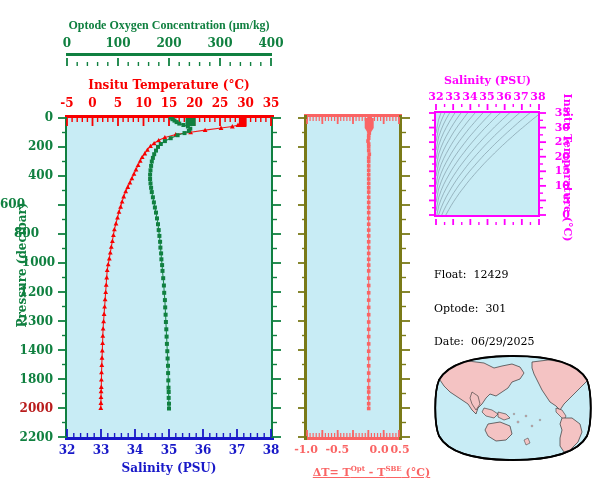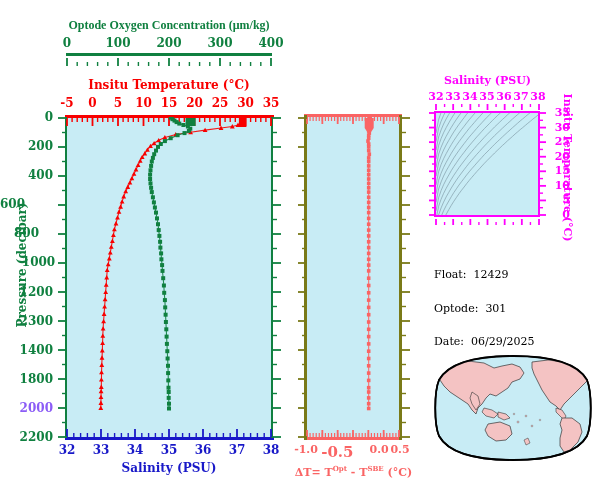--- a/index.html
+++ b/index.html
@@ -49,21 +49,21 @@
     border:2px solid #ff00ff;
   }
 
   
   svg{display:block;}
   .noclick{pointer-events:none;}
 
   #oxy-title{left:0;top:18px;width:340px;font-size:12px;font-weight:bold;}
   #temp-title{left:0;top:78px;width:300px;font-size:12px;font-weight:bold;}
   #sal-title{left:0;top:461px;width:340px;font-size:12px;font-weight:bold;}
-  #dt-title{left:286px;top:464px;width:135px;font-size:11px;font-weight:bold;text-align:center;}
+  #dt-title{left:304px;top:464px;width:135px;font-size:11px;font-weight:bold;text-align:center;text-decoration:underline;}
   #ts-sal-title{left:420px;top:74px;width:135px;font-size:11px;font-weight:bold;text-align:center;}
 
   #press-title{
     left:-118px;top:258px;width:280px;font-size:12px;font-weight:bold;
     transform:rotate(-90deg);text-align:center;
   }
   #ts-temp-title{
     left:487px;top:161px;width:160px;font-size:11px;font-weight:bold;
     transform:rotate(90deg);text-align:center;
   }
@@ -393,21 +393,21 @@
     <div class="tick-label" style="left: 0px; top: 110px; width: 53px; text-align: right; color: rgb(16, 128, 64); font-size: 12px;">0</div>
     <div class="tick-label" style="left: 0px; top: 139.091px; width: 53px; text-align: right; color: rgb(16, 128, 64); font-size: 12px;">200</div>
     <div class="tick-label" style="left: 0px; top: 168.182px; width: 53px; text-align: right; color: rgb(16, 128, 64); font-size: 12px;">400</div>
     <div class="tick-label" style="left: 0px; top: 197.273px; width: 53px; color: rgb(16, 128, 64); font-size: 12px;">600</div>
     <div class="tick-label" style="left: 14px; top: 226.364px; width: 53px; color: rgb(16, 128, 64); font-size: 12px;">800</div>
     <div class="tick-label" style="left: 12px; top: 255.455px; width: 53px; text-align: center; color: rgb(16, 128, 64); font-size: 12px;">1000</div>
     <div class="tick-label" style="left: 0px; top: 284.545px; width: 53px; text-align: right; color: rgb(16, 128, 64); font-size: 12px;">1200</div>
     <div class="tick-label" style="left: 0px; top: 313.636px; width: 53px; text-align: right; color: rgb(16, 128, 64); font-size: 12px;">2300</div>
     <div class="tick-label" style="left: 0px; top: 342.727px; width: 53px; text-align: right; color: rgb(16, 128, 64); font-size: 12px;">1400</div>
     <div class="tick-label" style="left: 0px; top: 371.818px; width: 53px; text-align: right; color: rgb(16, 128, 64); font-size: 12px;">1800</div>
-    <div class="tick-label" style="left: 0px; top: 400.909px; width: 53px; text-align: right; color: #8b5cf6; font-size: 12px;">2000</div>
+    <div class="tick-label" style="left: 0px; top: 400.909px; width: 53px; text-align: right; color: #b91c1c; font-size: 12px;">2000</div>
     <div class="tick-label" style="left: 0px; top: 430px; width: 53px; text-align: right; color: rgb(16, 128, 64); font-size: 12px;">2200</div>
   </div>
 
 <div class="abs ctr c-green bold" id="press-title">Pressure (decibar)</div>
 
 <div class="abs" id="sal-ticklabels" style="left:0;top:443px;width:609px;height:16px;">
     <div class="tick-label" style="left: 45px; top: 0px; width: 44px; text-align: center; color: rgb(24, 24, 200); font-size: 12px;">32</div>
     <div class="tick-label" style="left: 79px; top: 0px; width: 44px; text-align: center; color: rgb(24, 24, 200); font-size: 12px;">33</div>
     <div class="tick-label" style="left: 113px; top: 0px; width: 44px; text-align: center; color: rgb(24, 24, 200); font-size: 12px;">34</div>
     <div class="tick-label" style="left: 147px; top: 0px; width: 44px; text-align: center; color: rgb(24, 24, 200); font-size: 12px;">35</div>
@@ -616,21 +616,21 @@
     <rect x="60.9" y="273.2" width="3.6" height="3.6" fill="#fa6464"></rect>
     <rect x="60.9" y="279.1" width="3.6" height="3.6" fill="#fa6464"></rect>
     <rect x="60.9" y="284.9" width="3.6" height="3.6" fill="#fa6464"></rect>
     <rect x="60.9" y="289.7" width="3.6" height="3.6" fill="#fa6464"></rect>
     <rect x="58.7" y="1" width="9" height="10" fill="#fa6464"></rect>
     <polygon points="58.7,11 67.7,11 63.2,18" fill="#fa6464"></polygon>
   </svg>
 
 <div class="abs" id="dt-ticklabels" style="left: 302px; top: 443px; width: 150px; height: 16px;">
     <div class="tick-label" style="left: -16px; top: 0px; width: 40px; text-align: center; color: rgb(250, 100, 100); font-size: 11px;">-1.0</div>
-    <div class="tick-label" style="left: 15.3333px; top: 0px; width: 40px; text-align: center; color: rgb(250, 100, 100); font-size: 15px;">-0.5</div>
+    <div class="tick-label" style="left: 15.3333px; top: 0px; width: 40px; text-align: center; color: rgb(250, 100, 100); font-size: 11px;">-0.5</div>
     <div class="tick-label" style="left: 46.6667px; top: 0px; width: 40px; text-align: right; color: rgb(250, 100, 100); font-size: 11px;">0.0</div>
     <div class="tick-label" style="left: 78px; top: 0px; width: 40px; text-align: center; color: rgb(250, 100, 100); font-size: 11px;">0.5</div>
   </div>
 
 <div class="abs c-salmon bold" id="dt-title">
   <span>ΔT= T</span><sup>Opt</sup><span> - T</span><sup>SBE</sup><span> (°C)</span>
 </div>
 
 <div class="abs ctr c-mag bold" id="ts-sal-title">Salinity (PSU)</div>
 

